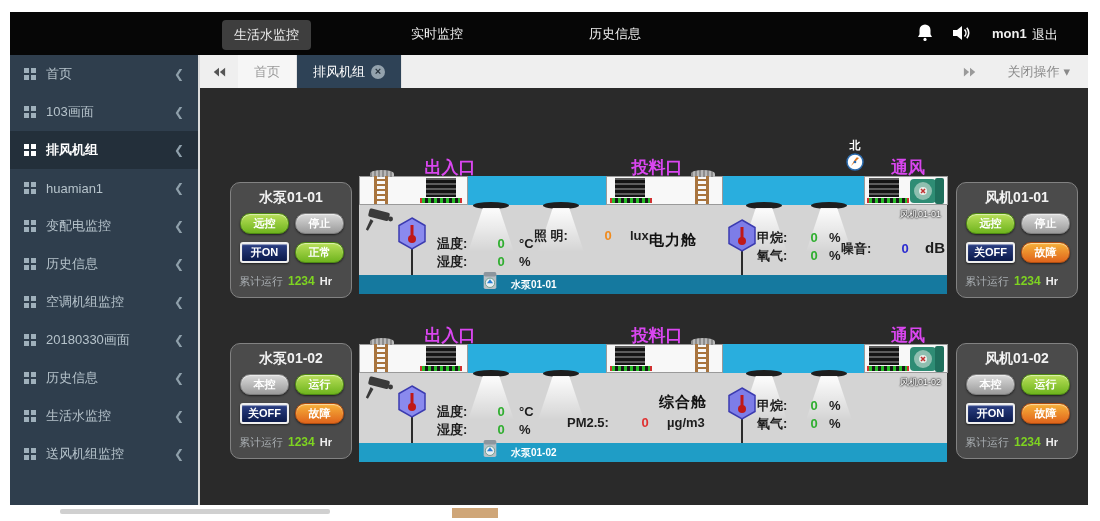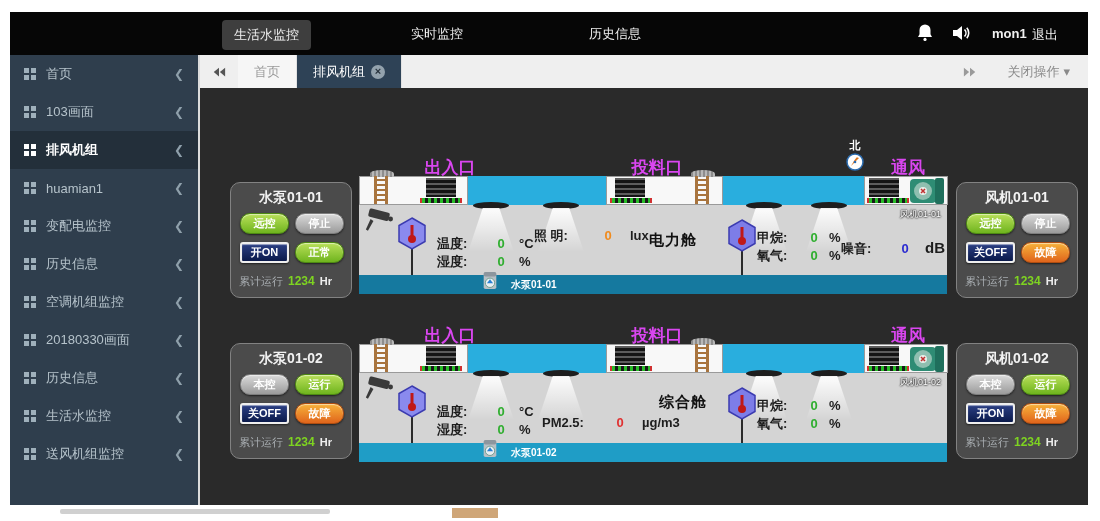--- a/index.html
+++ b/index.html
@@ -485,21 +485,21 @@
               <span class="r-label" style="width:46px">温度:</span>
               <span class="r-value v-green">0</span>
               <span class="r-unit">°C</span>
             </div>
             <div class="reading" style="left:78px;top:48px">
               <span class="r-label" style="width:46px">湿度:</span>
               <span class="r-value v-green">0</span>
               <span class="r-unit">%</span>
             </div>
             <div class="cabin" style="left:300px;top:20px">综合舱</div>
-            <div class="reading" style="left:183px;top:42px">
+            <div class="reading" style="left:208px;top:42px">
               <span class="r-label" style="width:56px">PM2.5:</span>
               <span class="r-value v-red" style="width:44px">0</span>
               <span class="r-unit">µg/m3</span>
             </div>
             <div class="reading" style="left:398px;top:24px">
               <span class="r-label" style="width:42px">甲烷:</span>
               <span class="r-value v-green" style="width:30px">0</span>
               <span class="r-unit">%</span>
             </div>
             <div class="reading" style="left:398px;top:42px">

